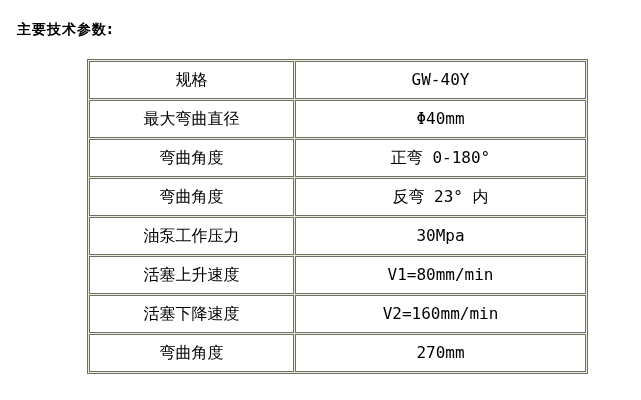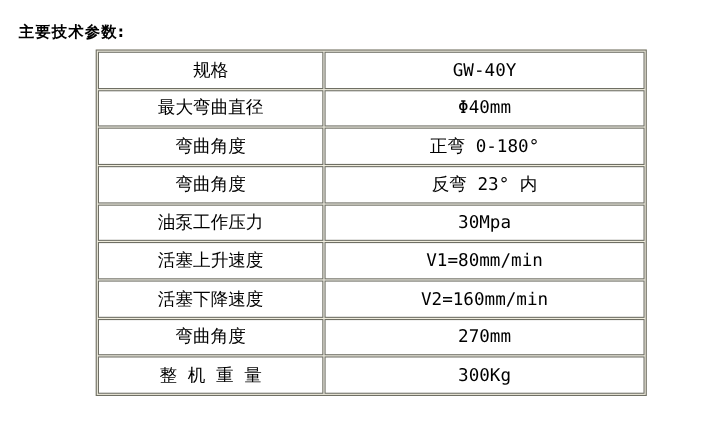--- a/index.html
+++ b/index.html
@@ -22,21 +22,21 @@
     font-family: "DejaVu Sans", sans-serif;
     font-size: 14px;
     font-weight: bold;
     color: #000000;
     letter-spacing: 1px;
     white-space: nowrap;
   }
   .spec-table {
     position: absolute;
     left: 87px;
-    top: 45px;
+    top: 59px;
     width: 501px;
     height: 315px;
     border-collapse: separate;
     border-spacing: 1px;
     table-layout: fixed;
     background: var(--border-light, #efecdc);
     border: 1px solid var(--border-dark, #6f6f64);
   }
   .spec-table td {
     border: 1px solid var(--border-dark, #6f6f64);
@@ -86,18 +86,14 @@
       <td class="value-cell">V1=80mm/min</td>
     </tr>
       <tr>
       <td class="label-cell">活塞下降速度</td>
       <td class="value-cell">V2=160mm/min</td>
     </tr>
       <tr>
       <td class="label-cell">弯曲角度</td>
       <td class="value-cell">270mm</td>
     </tr>
-      <tr>
-      <td class="label-cell">整 机 重 量</td>
-      <td class="value-cell">300Kg</td>
-    </tr>
     </tbody>
 </table>
 
 </body></html>

